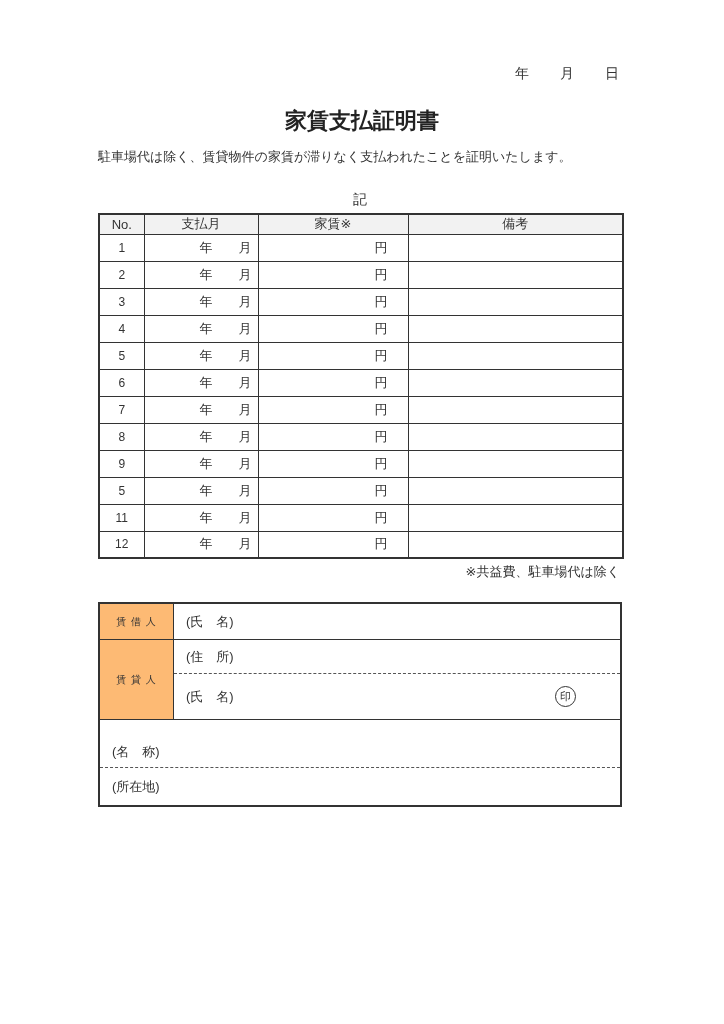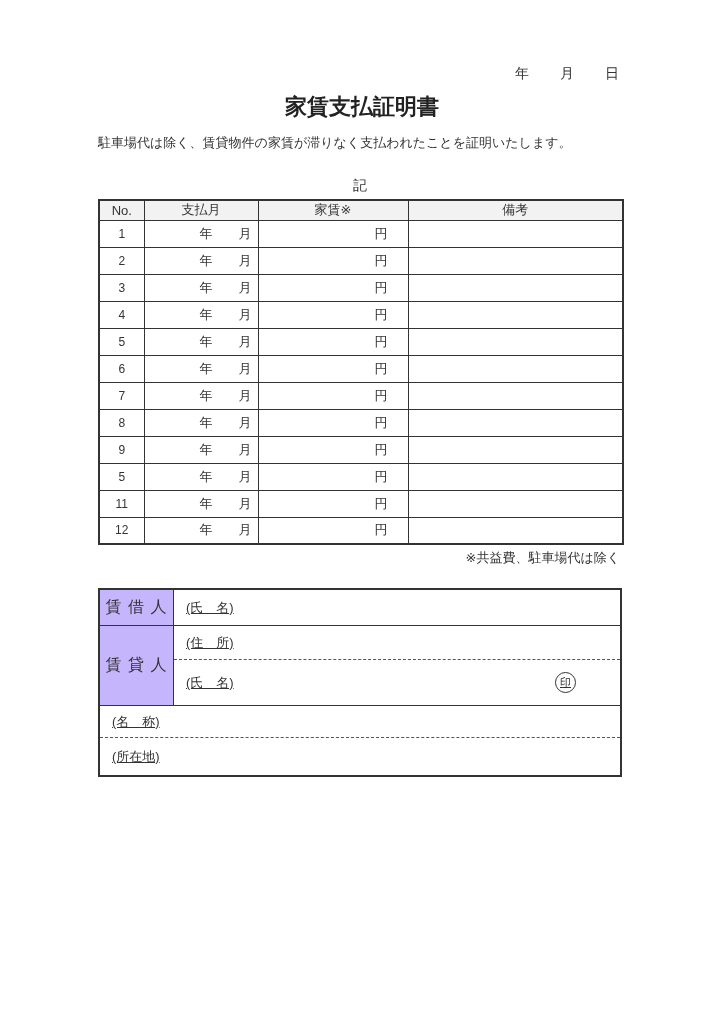--- a/index.html
+++ b/index.html
@@ -13,21 +13,21 @@
     overflow:hidden;
   }
   .date-line {
     padding-top:65px;
     padding-right:104px;
     text-align:right;
     font-size:14px; line-height:16px;
     letter-spacing:1px;
   }
   .title {
-    margin-top:14px;
+    margin-top:28px;
     text-align:center;
     font-size:22px; font-weight:bold; line-height:24px;
     color:#222222;
   }
   .intro {
     margin:16px 0 0 98px;
     font-size:13px; line-height:16px;
   }
   .section-mark {
     margin:26px 0 0 98px;
@@ -78,36 +78,36 @@
   .parties {
     margin:22px 0 0 98px;
     width:524px;
     border:2px solid #333333;
   }
   .party-row { display:flex; }
   .party-row + .party-row { border-top:1px solid #333333; }
   .party-label {
     width:74px;
     flex:0 0 74px;
-    background:#c4b5fd;
+    background:#fdba74;
     border-right:1px solid #333333;
     display:flex; align-items:center; justify-content:center;
-    font-size:16px;
+    font-size:10px;
     letter-spacing:1px;
   }
-  .party-fields { flex:1; display:flex; flex-direction:column;text-decoration:underline; }
+  .party-fields { flex:1; display:flex; flex-direction:column; }
   .party-field {
     display:flex; align-items:center;
     padding-left:12px;
     font-size:13px;
   }
   .f-h35 { height:35px; }
   .f-h33 { height:33px; }
   .f-h45 { height:45px; }
-  .f-h31 { height:31px; }
+  .f-h31 { height:31px;margin-top:16px; }
   .f-h37 { height:37px; }
   .dashed-sep {
     height:0;
     border-top:1px dashed #555555;
   }
   .seal {
     margin-left:auto;
     margin-right:44px;
     width:21px; height:21px;
     border:1px solid #333333;

